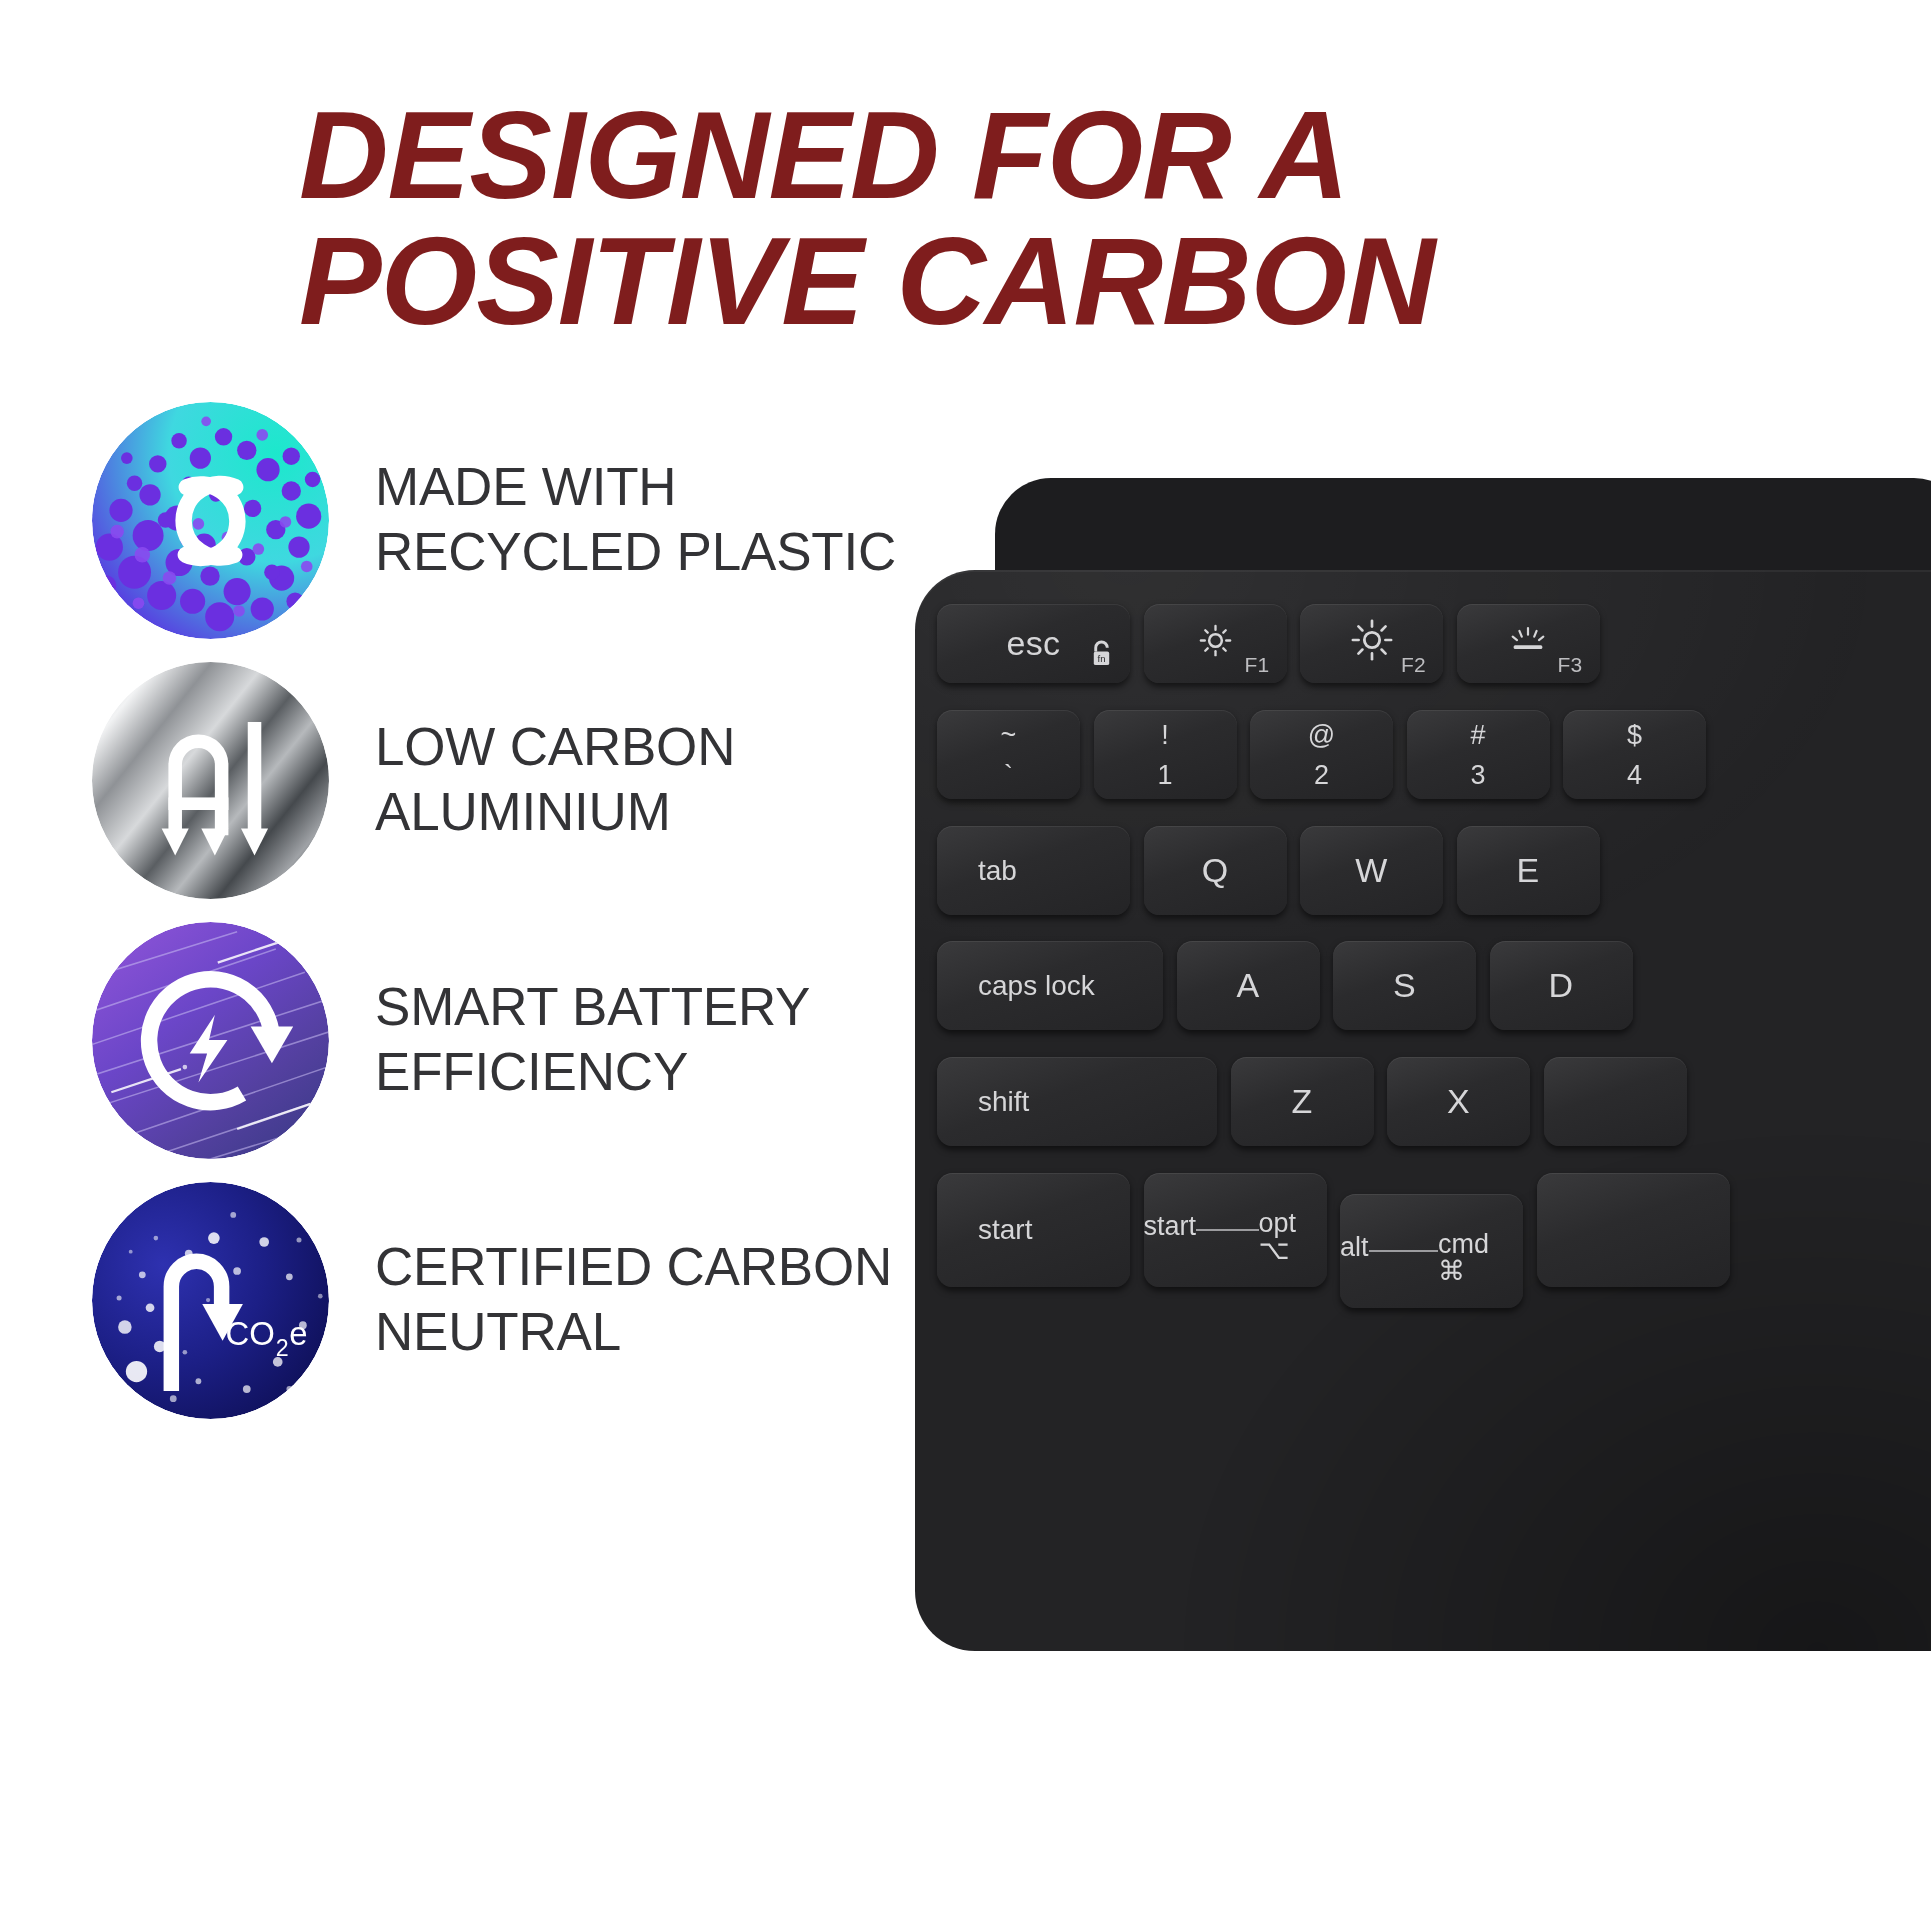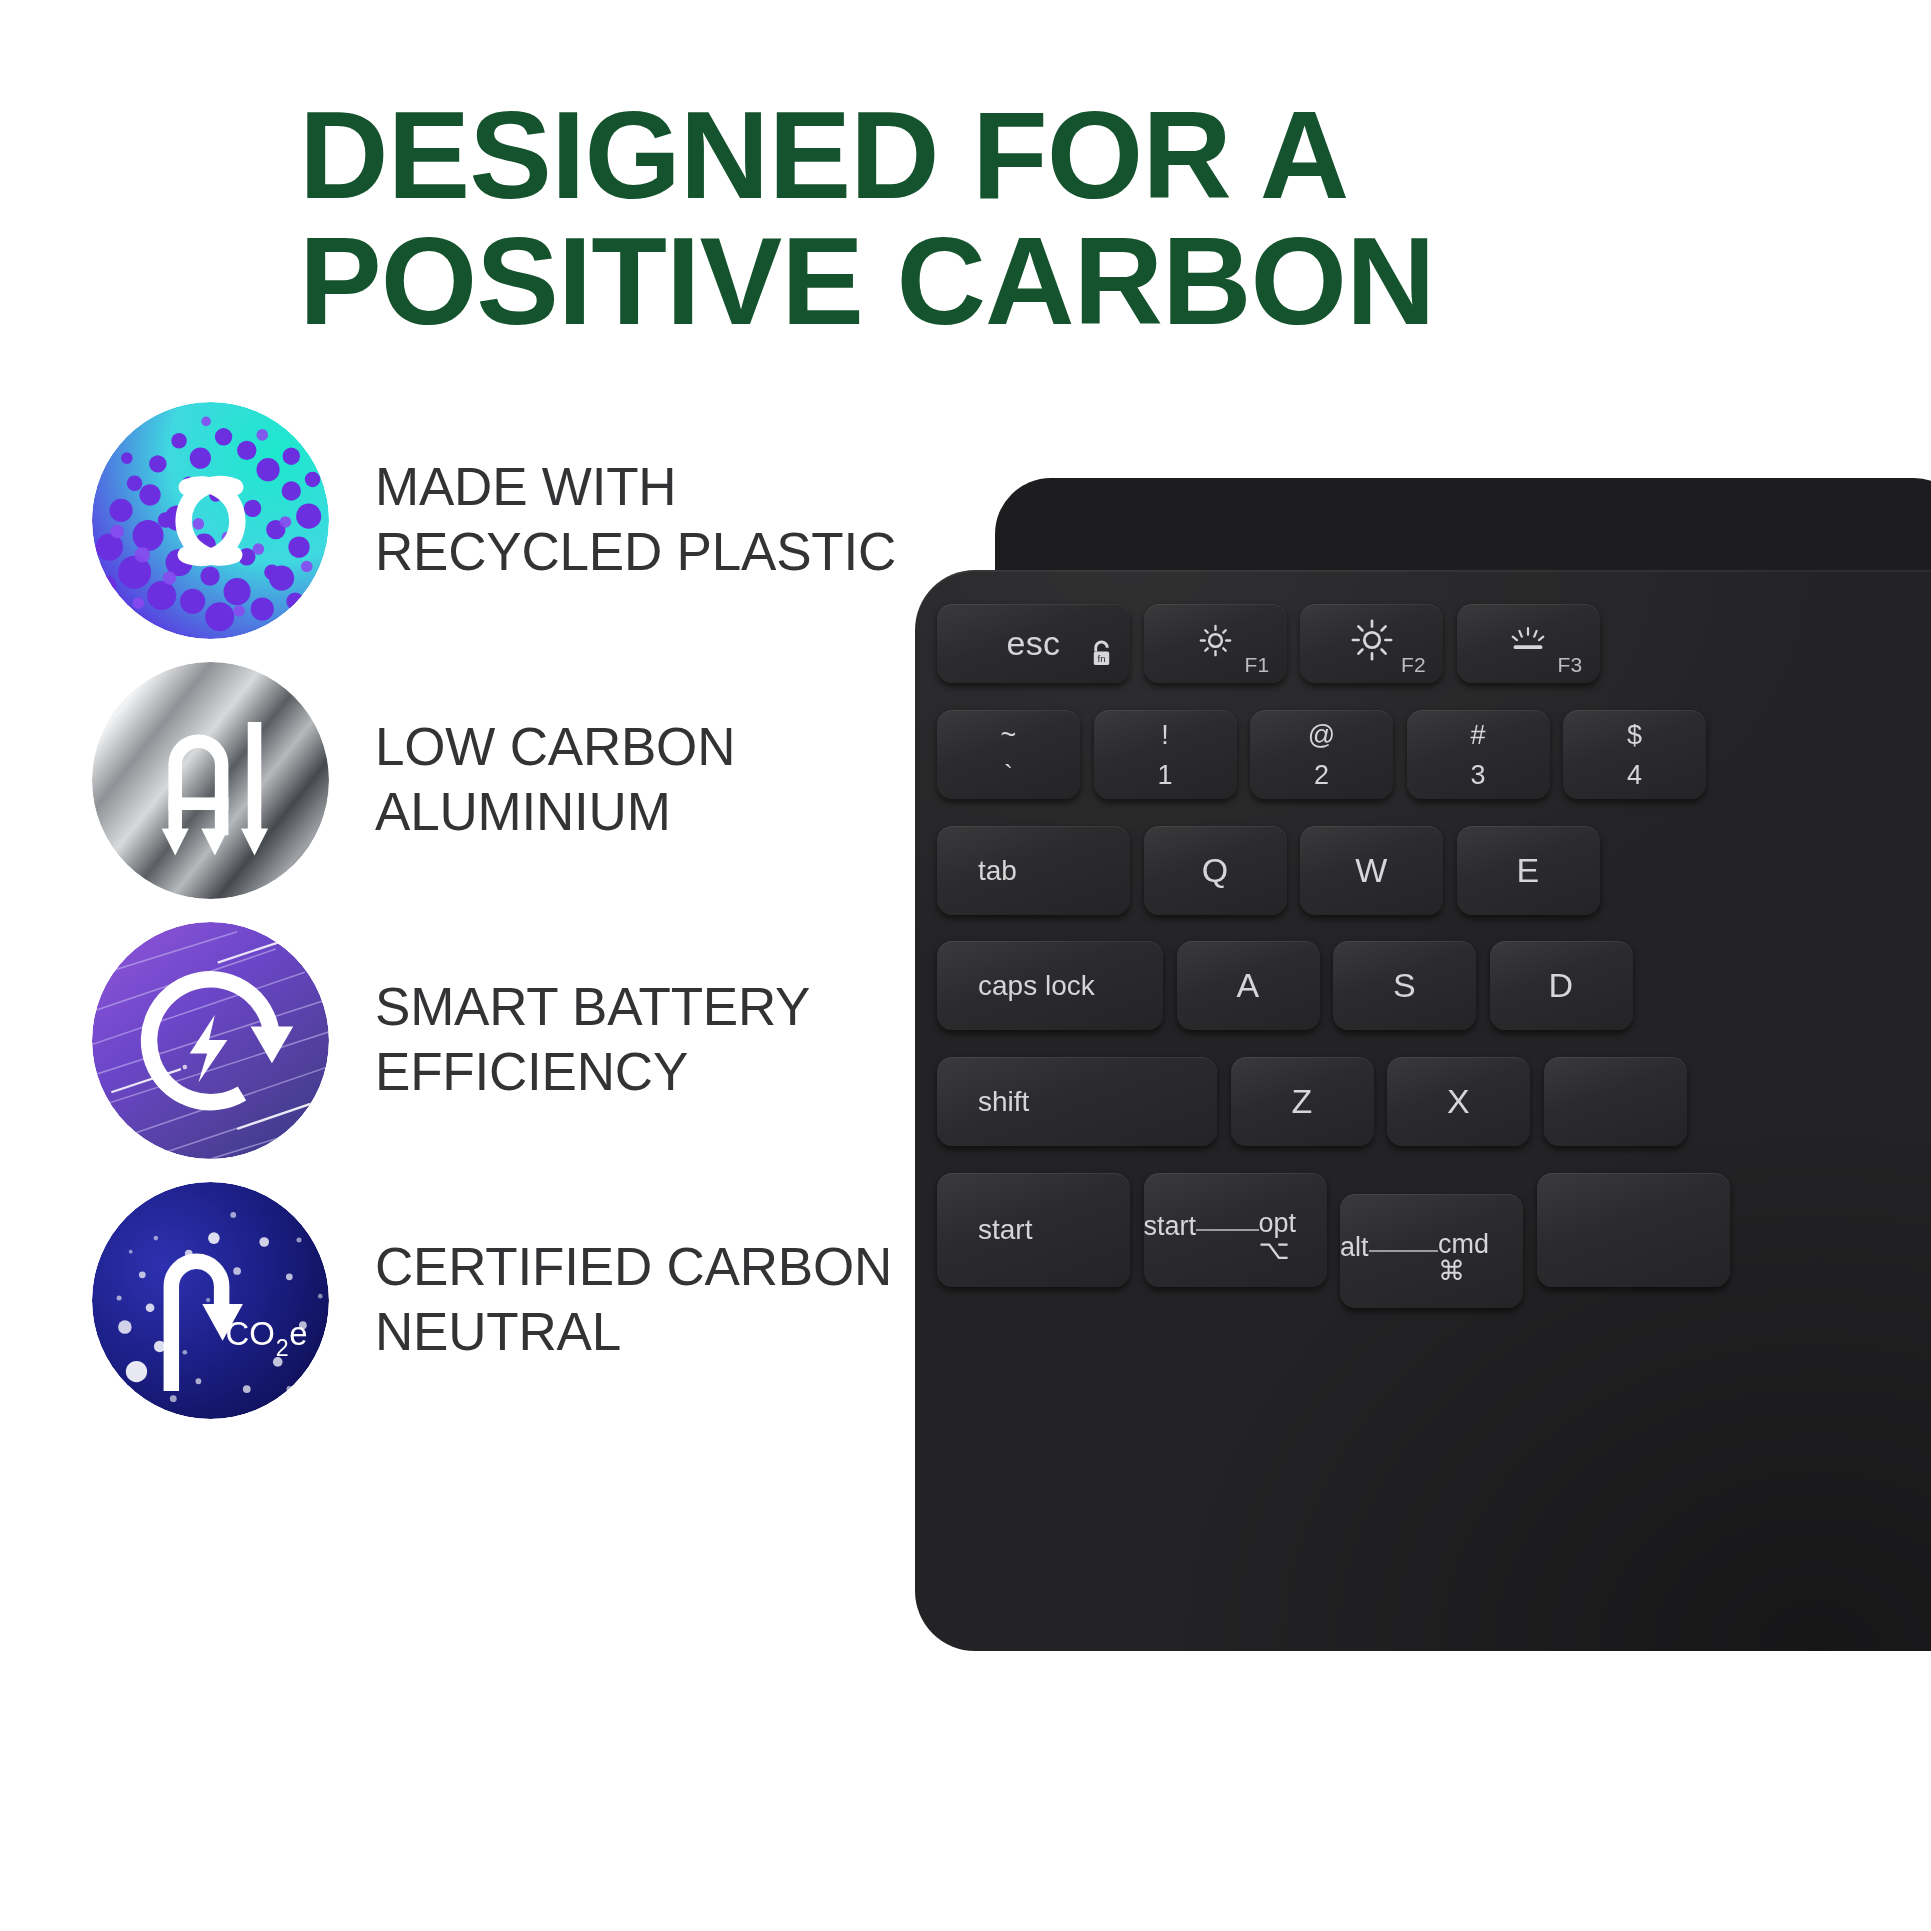--- a/index.html
+++ b/index.html
@@ -13,22 +13,23 @@
   }
 
   
   .title{
     position:absolute;
     left:381px; top:92px; width:1255px;
     font-size:124px;
     font-weight:700;
     letter-spacing:-1px;
     line-height:1.02;
-    color:#14532d;
+    color:#7f1d1d;
     text-align:left;
+    font-style:italic;
   }
   .title .line{display:block;white-space:nowrap;}
   .title .line.l1{margin-left:-82px;}
   .title .line.l2{margin-left:-82px;}
 
   
   .features{
     position:absolute;
     left:92px; top:401px;
     width:850px;

